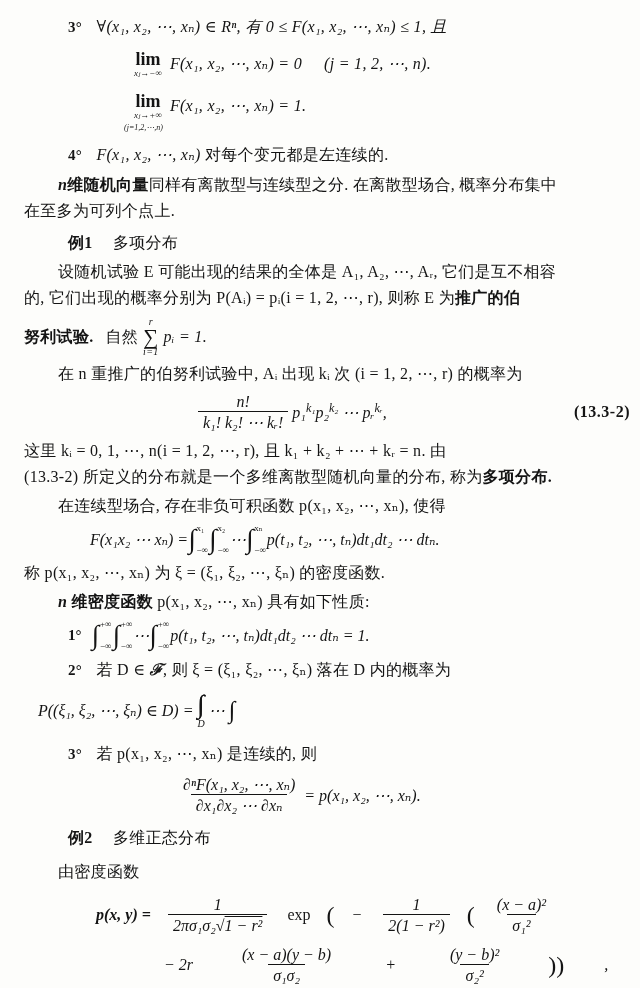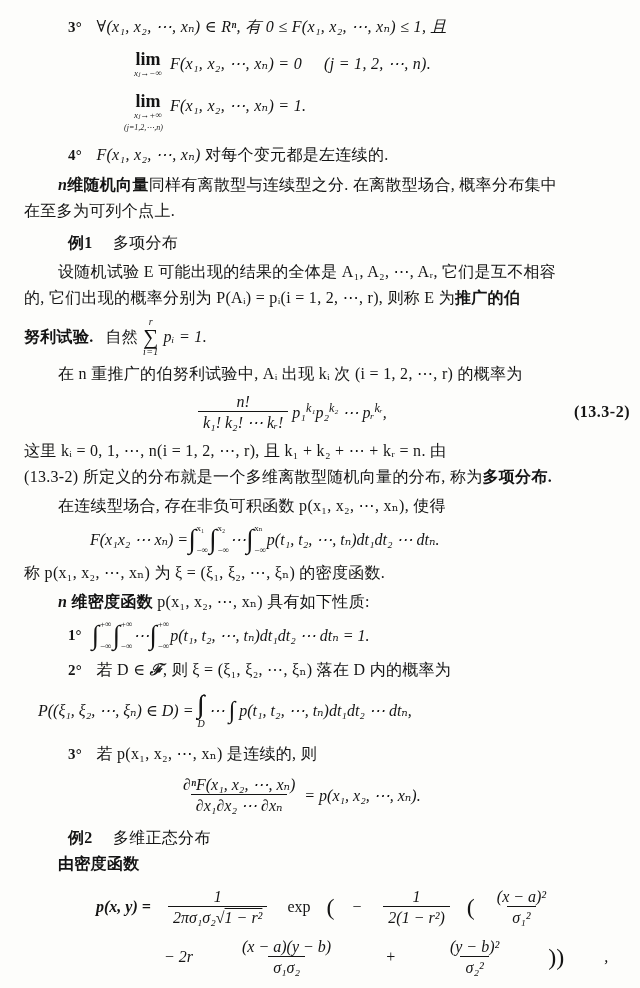--- a/index.html
+++ b/index.html
@@ -191,42 +191,41 @@
   </div>
 
   <div class="frow" style="margin-top:8px; padding-left:14px;">
     <span>P((ξ₁, ξ₂, ⋯, ξₙ) ∈ D) = </span>
     <span class="iint">
       <span class="op">∫∫</span>
       <span class="opsub">D</span>
     </span>
     <span>⋯</span>
     <span style="font-size:24px; font-style:normal; padding:0 4px;">∫</span>
-    <span> p(t₁, t₂, ⋯, tₙ)dt₁dt₂ ⋯ dtₙ,</span>
   </div>
 
   <div class="line indm" style="margin-top:12px;">
     <span class="marker">3°</span>
     <span>若 p(x₁, x₂, ⋯, xₙ) 是连续的, 则</span>
   </div>
 
   <div class="frow" style="margin-top:8px; padding-left:150px;">
     <span class="frac">
       <span class="num">∂ⁿF(x₁, x₂, ⋯, xₙ)</span>
       <span class="den">∂x₁∂x₂ ⋯ ∂xₙ</span>
     </span>
     <span> = p(x₁, x₂, ⋯, xₙ).</span>
   </div>
 
   <div class="line indm" style="margin-top:10px;">
     <span class="b" style="padding-right:16px;">例2</span>
     <span>多维正态分布</span>
   </div>
 
-  <div class="line ind" style="margin-top:0;font-weight:bold;">由密度函数</div>
+  <div class="line ind" style="margin-top:8px;">由密度函数</div>
 
   <div class="frow" style="margin-top:10px; padding-left:72px;gap:13px;">
     <span class="math b">p(x, y) = </span>
     <span class="frac">
       <span class="num">1</span>
       <span class="den"><span>2πσ₁σ₂</span><span style="font-style:normal;">√</span><span class="ovl">1 − r²</span></span>
     </span>
     <span style="font-style:normal; padding:0 3px;">exp</span>
     <span class="bp">(</span>
     <span style="padding:0 4px;">−</span>

